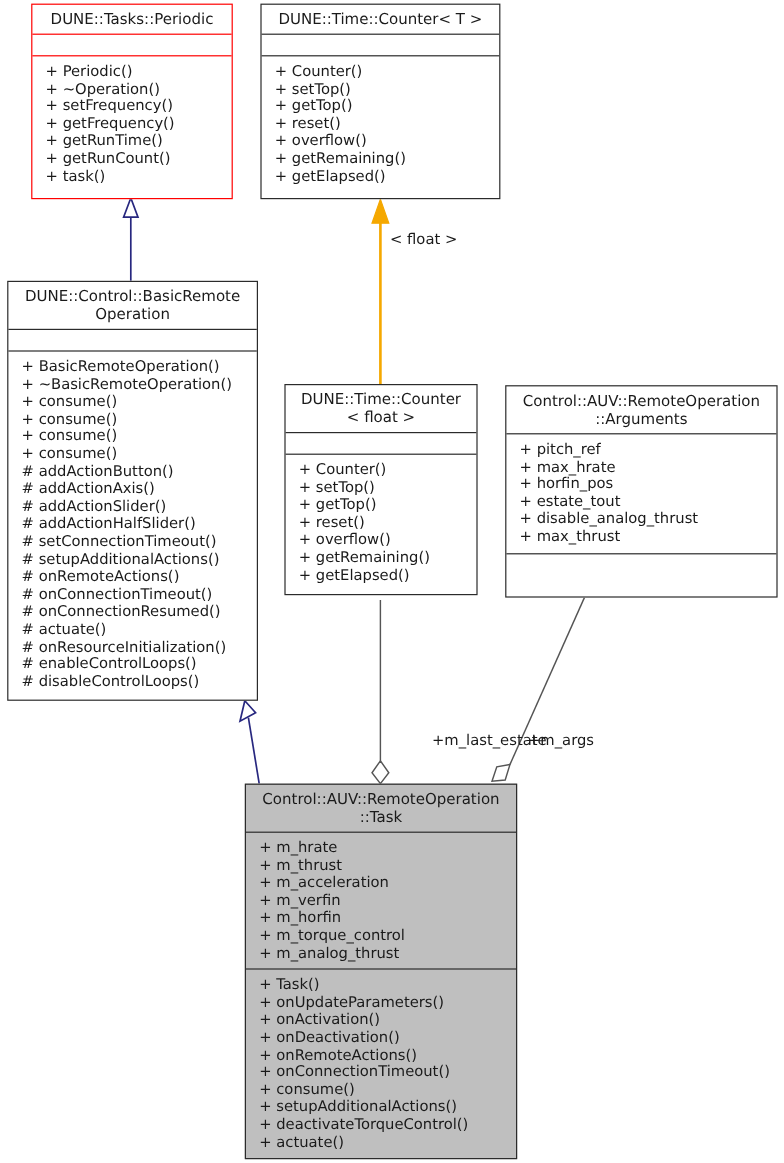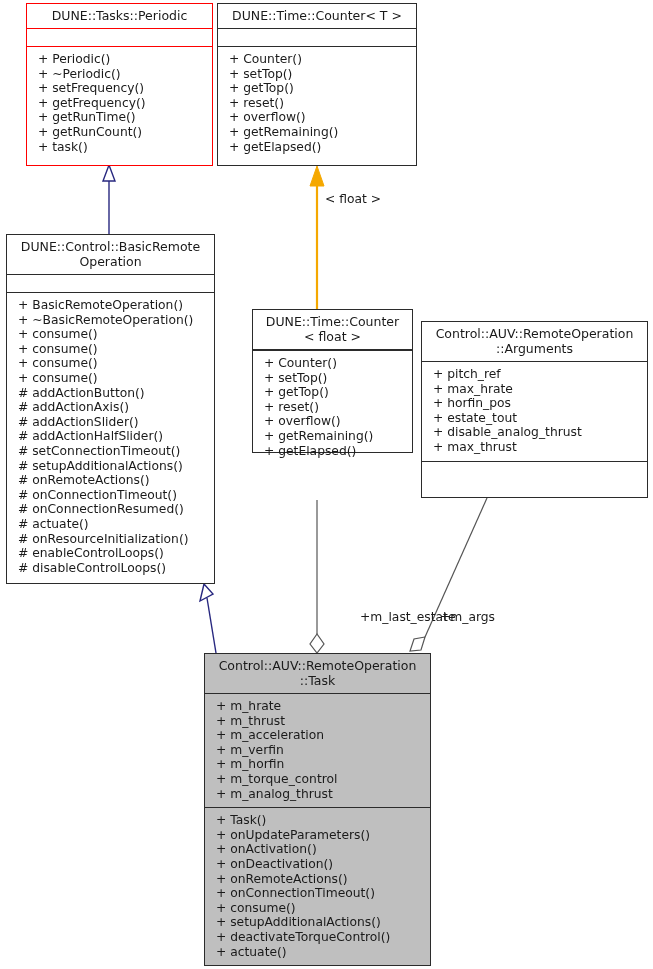--- a/index.html
+++ b/index.html
@@ -101,27 +101,27 @@
       <line x1="317" y1="500" x2="317" y2="634" stroke="#555555" stroke-width="1.2"></line>
       <polygon points="317,634 310,644 317,653 324,644" fill="#ffffff" stroke="#555555" stroke-width="1.2"></polygon>
     </g>
 
     <g>
       <line x1="487" y1="498" x2="425" y2="637" stroke="#555555" stroke-width="1.2"></line>
       <polygon points="425,637 414,639 410,651 421,650" fill="#ffffff" stroke="#555555" stroke-width="1.2"></polygon>
     </g>
   </svg>
 
-  <div class="uml-box red-border" style="left:26px; top:3px; width:187px; height:163px;">
+  <div class="uml-box red-border" style="left:26px; top:3px; width:168px; height:163px;">
     <div class="compartment title-comp">DUNE::Tasks::Periodic</div>
     <div class="compartment empty-comp"></div>
     <div class="compartment">
       <ul class="member-list">
         <li>+ Periodic()</li>
-        <li>+ ~Periodic()</li>
+        <li>+ ~Operation()</li>
         <li>+ setFrequency()</li>
         <li>+ getFrequency()</li>
         <li>+ getRunTime()</li>
         <li>+ getRunCount()</li>
         <li>+ task()</li>
       </ul>
     </div>
   </div>
 
   <div class="uml-box" style="left:217px; top:3px; width:200px; height:163px;">
@@ -164,21 +164,21 @@
         <li># onConnectionTimeout()</li>
         <li># onConnectionResumed()</li>
         <li># actuate()</li>
         <li># onResourceInitialization()</li>
         <li># enableControlLoops()</li>
         <li># disableControlLoops()</li>
       </ul>
     </div>
   </div>
 
-  <div class="uml-box" style="left:237px; top:309px; width:161px; height:144px;margin-left:15px;">
+  <div class="uml-box" style="left:237px; top:320px; width:161px; height:176px;">
     <div class="compartment title-comp">DUNE::Time::Counter
 &lt; float &gt;</div>
     <div class="compartment empty-comp"></div>
     <div class="compartment">
       <ul class="member-list">
         <li>+ Counter()</li>
         <li>+ setTop()</li>
         <li>+ getTop()</li>
         <li>+ reset()</li>
         <li>+ overflow()</li>

